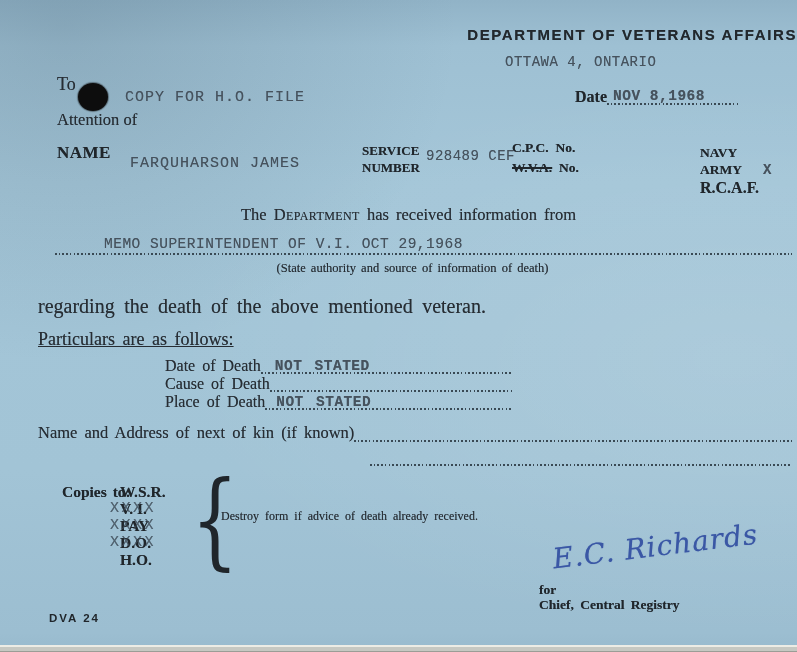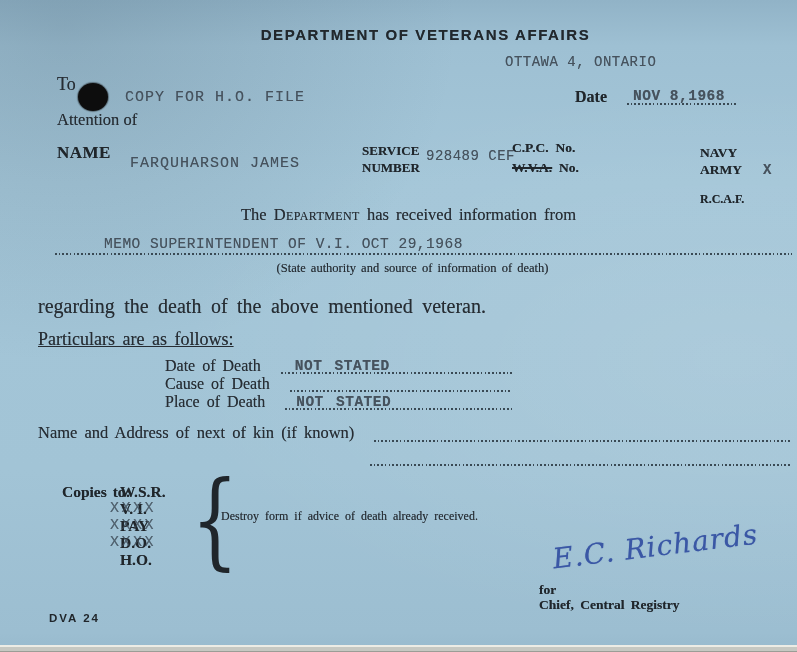--- a/index.html
+++ b/index.html
@@ -10,25 +10,25 @@
       radial-gradient(ellipse at 8% 4%, rgba(70,95,112,.22), transparent 38%),
       radial-gradient(ellipse at 92% 55%, rgba(255,255,255,.10), transparent 55%),
       linear-gradient(180deg, #91b3c7 0%, #9ec0d3 7%, #a4c6d8 28%, #a2c4d6 72%, #9cbed1 97%, #98bacd 100%);
     color:#272d33;
   }
   .abs { position:absolute; }
   .serif { font-family:"Liberation Serif", serif; color:#272d33; text-shadow:0 0 .5px rgba(35,45,55,.55); }
   .bold { font-weight:bold; color:#20262b; }
   .typed { font-family:"Liberation Mono","DejaVu Sans Mono",monospace; color:#46525d;
            letter-spacing:.5px; text-shadow:0 0 .6px rgba(60,72,84,.5); white-space:nowrap; }
-  .title { width:100%; text-align:center; padding-left:54px;
+  .title { width:100%; text-align:right; padding-left:54px;
            font-family:"Liberation Sans",sans-serif; font-weight:bold;
            font-size:15px; letter-spacing:1.6px; color:#22282d;
            text-shadow:0 0 .6px rgba(30,40,50,.6); }
-  .dotrow { display:flex; align-items:flex-end;gap:20px; }
+  .dotrow { display:flex; align-items:flex-end; }
   .dotrow .lbl { white-space:nowrap; }
   .fill { flex:1; position:relative; align-self:stretch;font-weight:bold; }
   .fill::after, .hr-dots {
     content:""; position:absolute; left:0; right:0; bottom:1px; height:2px;
     background-image:repeating-linear-gradient(90deg,#2d3b45 0 1.6px, transparent 1.6px 3.7px);
     opacity:.9;
   }
   .hr-dots { position:absolute; }
   .fill .typed-val { position:absolute; left:12px; bottom:1px; font-size:14.5px; }
   .smallcaps { font-variant:small-caps; letter-spacing:.4px; }
@@ -85,21 +85,21 @@
   </div>
 
   <div class="abs serif bold" style="left:700px; top:145px; width:72px; font-size:13.5px;">
     <span>NAVY</span>
     <span class="typed" style="float:right;"></span>
   </div>
   <div class="abs serif bold" style="left:700px; top:162px; width:72px; font-size:13.5px;">
     <span>ARMY</span>
     <span class="typed" style="float:right; font-size:14px;">X</span>
   </div>
-  <div class="abs serif bold" style="left:700px; top:192px; width:72px; font-size:12px;">
+  <div class="abs serif bold" style="left:700px; top:179px; width:72px; font-size:16px;">
     <span>R.C.A.F.</span>
     <span class="typed" style="float:right;"></span>
   </div>
 
   <div class="abs serif ws2" style="top:205px; width:100%; text-align:center; padding-left:20px; font-size:16.5px;">
     <span>The</span>
     <span class="smallcaps">Department</span>
     <span>has received information from</span>
   </div>
 

